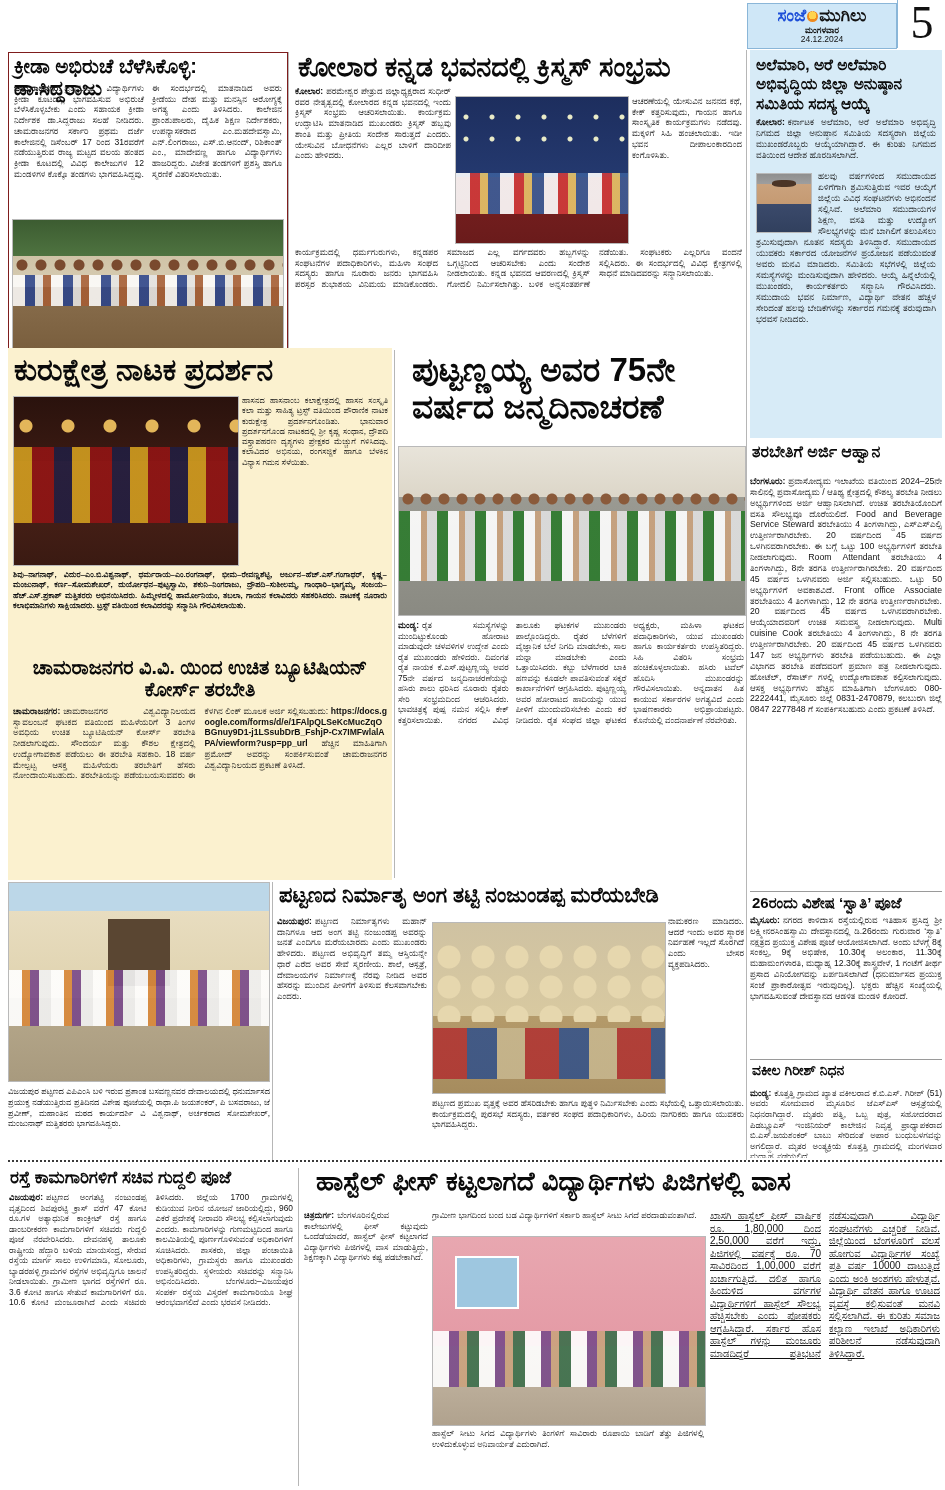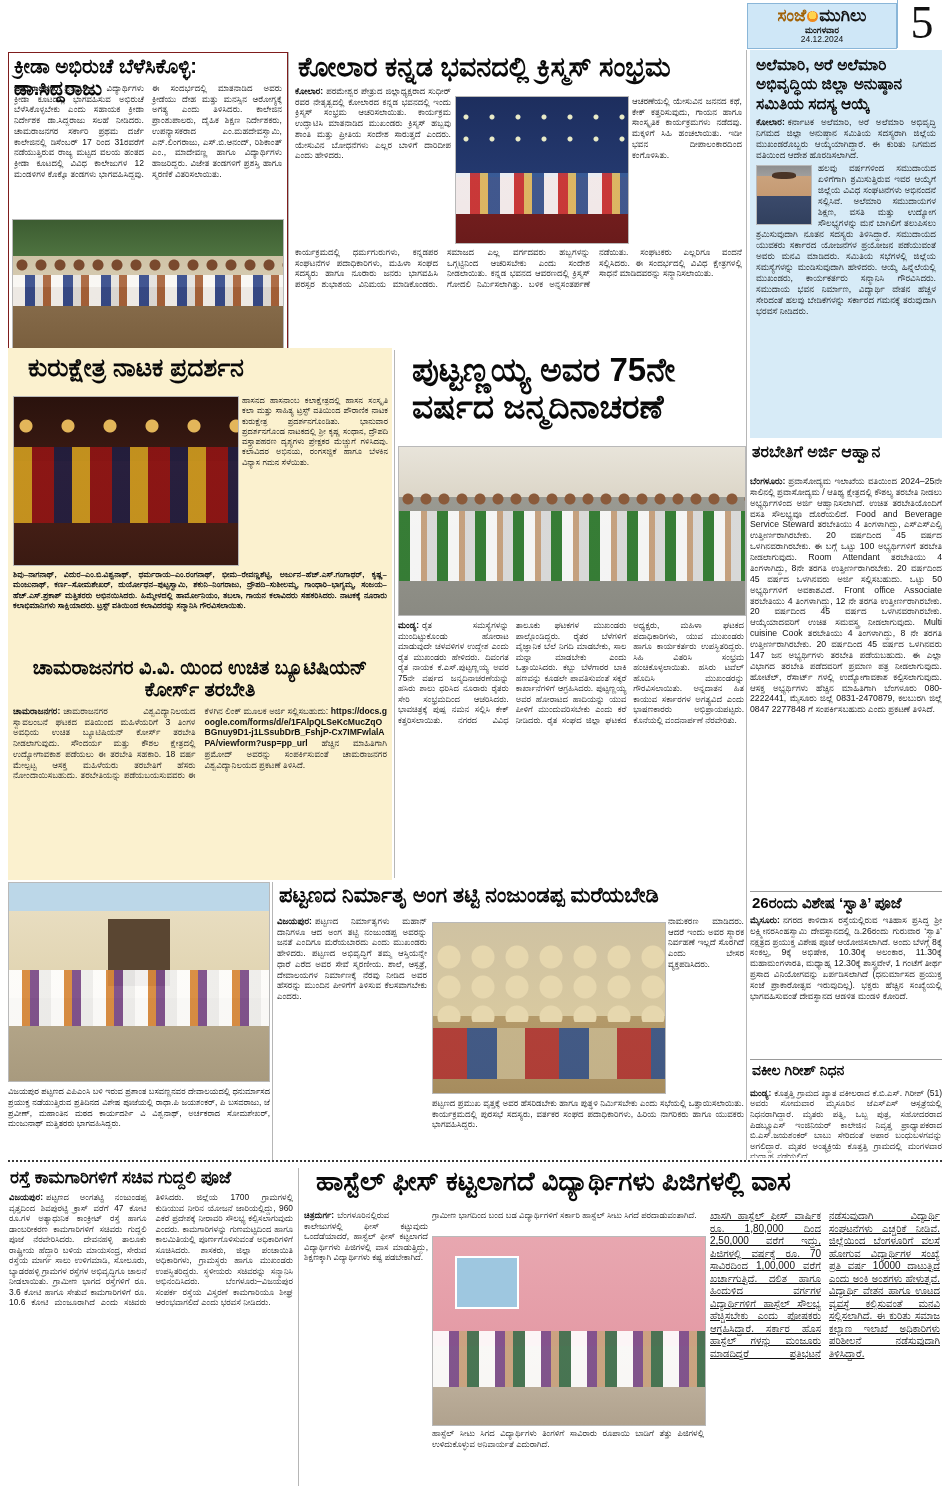--- a/index.html
+++ b/index.html
@@ -2,21 +2,21 @@
 <html><head>
 <meta charset="utf-8">
 <style>
   html,body{margin:0;padding:0;background:#e9e9e9;}
   .page{position:relative;width:945px;height:1490px;background:#ffffff;margin:0 auto;
         font-family:"Liberation Sans",sans-serif;color:#111;overflow:hidden;}
   
   .nameplate{position:absolute;left:747px;top:3px;width:148px;height:44px;background:#cfe7f7;
              border:1px solid #8ab6d8;text-align:center;line-height:1.05;}
   .brand{font-size:17px;font-weight:bold;margin-top:3px;}
-  .brand .red{color:#a16207;}
+  .brand .red{color:#1d4ed8;}
   .sun{display:inline-block;width:11px;height:11px;border-radius:50%;vertical-align:middle;margin:0 1px;
        background:radial-gradient(circle at 50% 40%,#ffd34d 0 4px,#f08a1d 4px 7px,#2e8b2e 7px 11px);}
   .day{font-size:8.5px;font-weight:bold;margin-top:1px;}
   .date{font-size:8.5px;}
   .pageno{position:absolute;left:897px;top:-2px;width:48px;height:50px;font-family:"Liberation Serif",serif;
           font-size:46px;text-align:center;line-height:50px;border-left:1px solid #8ab6d8;}
   
   .art{position:absolute;overflow:hidden;}
   .hl{font-weight:bold;color:#0a0a0a;line-height:1.12;}
   .body{font-size:8.6px;text-align:justify;line-height:1.25;overflow:hidden;}
@@ -63,21 +63,21 @@
   .xmas .b2{position:absolute;left:340px;top:46px;width:110px;height:146px;}
   .xmas .b3{position:absolute;left:3px;top:197px;width:447px;height:100px;column-count:3;column-gap:9px;}
 
   .alemari{left:750px;top:50px;width:192px;height:388px;padding:0;}
   .alemari .inner{padding:5px 6px;}
   .alemari .hl{font-size:15.5px;line-height:1.25;}
   .alemari .body{margin-top:4px;font-size:8.8px;}
   .alemari .portrait{float:left;width:54px;height:58px;margin:2px 6px 2px 0;position:relative;}
 
   .creamslab{left:8px;top:348px;width:384px;height:532px;}
-  .kuru-hl{font-size:25px;padding:5px 20px 2px;}
+  .kuru-hl{font-size:30px;padding:5px 6px 2px;}
   .kuru-side{position:absolute;left:234px;top:48px;width:146px;height:168px;font-size:8.2px;}
   .kuru-cast{position:absolute;left:5px;top:222px;width:374px;height:82px;font-size:7.9px;font-weight:bold;line-height:1.3;}
   .beaut{position:absolute;left:0;top:306px;width:384px;height:226px;}
   .beaut .hl{font-size:19.5px;padding:3px 6px;text-align:center;}
   .beaut .body{position:absolute;left:5px;top:52px;width:374px;height:168px;column-count:2;column-gap:9px;}
   .url{font-weight:bold;word-break:break-all;}
 
   .putta{left:396px;top:348px;width:350px;height:532px;background:#fff;}
   .putta .hl{font-size:33px;padding:4px 16px;}
   .putta .body{position:absolute;left:2px;top:272px;width:346px;height:256px;column-count:3;column-gap:7px;font-size:8.4px;}
@@ -158,21 +158,21 @@
       <span>ಕಾರ್ಯಕ್ರಮದಲ್ಲಿ ಧರ್ಮಗುರುಗಳು, ಕನ್ನಡಪರ ಸಂಘಟನೆಗಳ ಪದಾಧಿಕಾರಿಗಳು, ಮಹಿಳಾ ಸಂಘದ ಸದಸ್ಯರು ಹಾಗೂ ನೂರಾರು ಜನರು ಭಾಗವಹಿಸಿ ಪರಸ್ಪರ ಶುಭಾಶಯ ವಿನಿಮಯ ಮಾಡಿಕೊಂಡರು. ಸಮಾಜದ ಎಲ್ಲ ವರ್ಗದವರು ಹಬ್ಬಗಳನ್ನು ಒಗ್ಗಟ್ಟಿನಿಂದ ಆಚರಿಸಬೇಕು ಎಂದು ಸಂದೇಶ ನೀಡಲಾಯಿತು. ಕನ್ನಡ ಭವನದ ಆವರಣದಲ್ಲಿ ಕ್ರಿಸ್ಮಸ್ ಗೋದಲಿ ನಿರ್ಮಿಸಲಾಗಿತ್ತು. ಬಳಿಕ ಅನ್ನಸಂತರ್ಪಣೆ ನಡೆಯಿತು. ಸಂಘಟಕರು ಎಲ್ಲರಿಗೂ ವಂದನೆ ಸಲ್ಲಿಸಿದರು. ಈ ಸಂದರ್ಭದಲ್ಲಿ ವಿವಿಧ ಕ್ಷೇತ್ರಗಳಲ್ಲಿ ಸಾಧನೆ ಮಾಡಿದವರನ್ನು ಸನ್ಮಾನಿಸಲಾಯಿತು.</span>
     </div>
   </div>
 
   <div class="art alemari blue">
     <div class="inner">
       <div class="hl">ಅಲೆಮಾರಿ, ಅರೆ ಅಲೆಮಾರಿ ಅಭಿವೃದ್ಧಿಯ ಜಿಲ್ಲಾ ಅನುಷ್ಠಾನ ಸಮಿತಿಯ ಸದಸ್ಯ ಆಯ್ಕೆ</div>
       <div class="body">
         <b class="dl">ಕೋಲಾರ:</b><span>ಕರ್ನಾಟಕ ಅಲೆಮಾರಿ, ಅರೆ ಅಲೆಮಾರಿ ಅಭಿವೃದ್ಧಿ ನಿಗಮದ ಜಿಲ್ಲಾ ಅನುಷ್ಠಾನ ಸಮಿತಿಯ ಸದಸ್ಯರಾಗಿ ಜಿಲ್ಲೆಯ ಮುಖಂಡರೊಬ್ಬರು ಆಯ್ಕೆಯಾಗಿದ್ದಾರೆ. ಈ ಕುರಿತು ನಿಗಮದ ವತಿಯಿಂದ ಆದೇಶ ಹೊರಡಿಸಲಾಗಿದೆ.</span>
       </div>
-      <div class="body" style="margin-top:2px;">
+      <div class="body" style="margin-top:10px;">
         <span class="ph ph-portrait portrait" style="position:relative;display:block;"></span>
         <span>ಹಲವು ವರ್ಷಗಳಿಂದ ಸಮುದಾಯದ ಏಳಿಗೆಗಾಗಿ ಶ್ರಮಿಸುತ್ತಿರುವ ಇವರ ಆಯ್ಕೆಗೆ ಜಿಲ್ಲೆಯ ವಿವಿಧ ಸಂಘಟನೆಗಳು ಅಭಿನಂದನೆ ಸಲ್ಲಿಸಿವೆ. ಅಲೆಮಾರಿ ಸಮುದಾಯಗಳ ಶಿಕ್ಷಣ, ವಸತಿ ಮತ್ತು ಉದ್ಯೋಗ ಸೌಲಭ್ಯಗಳನ್ನು ಮನೆ ಬಾಗಿಲಿಗೆ ತಲುಪಿಸಲು ಶ್ರಮಿಸುವುದಾಗಿ ನೂತನ ಸದಸ್ಯರು ತಿಳಿಸಿದ್ದಾರೆ. ಸಮುದಾಯದ ಯುವಕರು ಸರ್ಕಾರದ ಯೋಜನೆಗಳ ಪ್ರಯೋಜನ ಪಡೆಯುವಂತೆ ಅವರು ಮನವಿ ಮಾಡಿದರು. ಸಮಿತಿಯ ಸಭೆಗಳಲ್ಲಿ ಜಿಲ್ಲೆಯ ಸಮಸ್ಯೆಗಳನ್ನು ಮಂಡಿಸುವುದಾಗಿ ಹೇಳಿದರು. ಆಯ್ಕೆ ಹಿನ್ನೆಲೆಯಲ್ಲಿ ಮುಖಂಡರು, ಕಾರ್ಯಕರ್ತರು ಸನ್ಮಾನಿಸಿ ಗೌರವಿಸಿದರು. ಸಮುದಾಯ ಭವನ ನಿರ್ಮಾಣ, ವಿದ್ಯಾರ್ಥಿ ವೇತನ ಹೆಚ್ಚಳ ಸೇರಿದಂತೆ ಹಲವು ಬೇಡಿಕೆಗಳನ್ನು ಸರ್ಕಾರದ ಗಮನಕ್ಕೆ ತರುವುದಾಗಿ ಭರವಸೆ ನೀಡಿದರು.</span>
       </div>
     </div>
   </div>
 
   <div class="art creamslab cream">
     <div>
       <div class="hl kuru-hl">ಕುರುಕ್ಷೇತ್ರ ನಾಟಕ ಪ್ರದರ್ಶನ</div>
       <div class="ph ph-drama" style="left:5px;top:48px;width:224px;height:168px;"></div>

